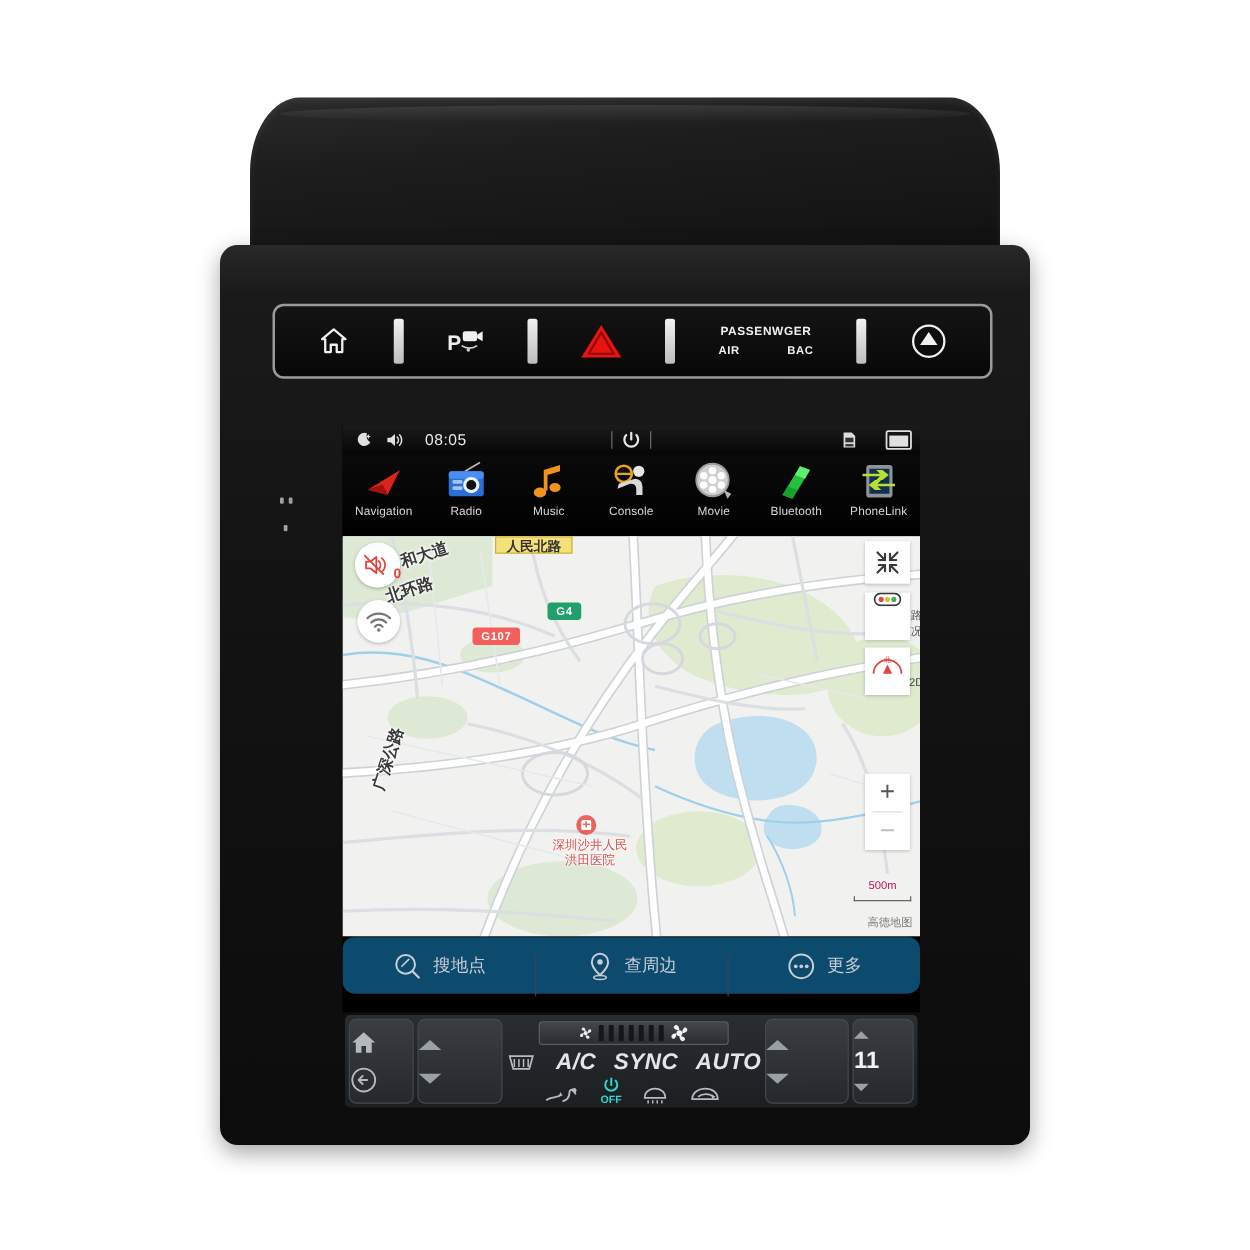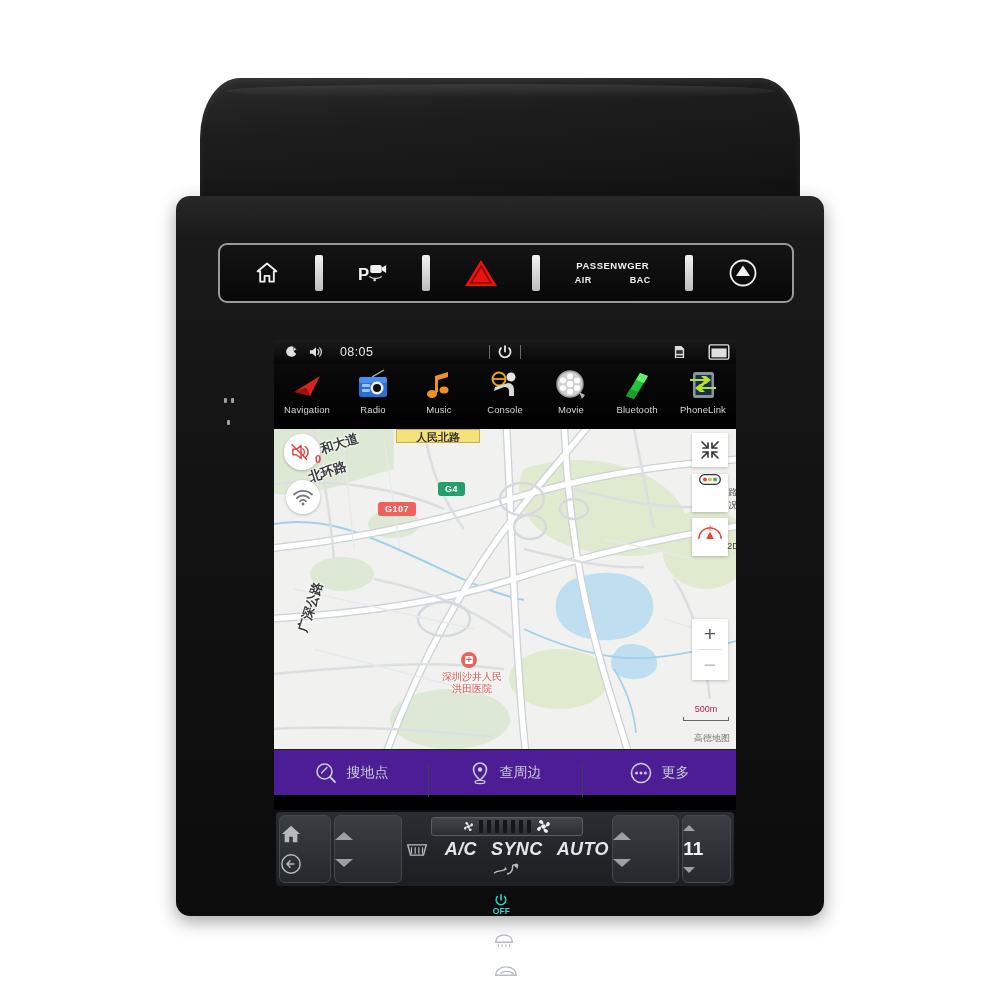--- a/index.html
+++ b/index.html
@@ -253,23 +253,24 @@
   .attribution {
     position: absolute;
     right: 6px; bottom: 4px;
     font-size: 9px;
     color: #7a7a7a;
   }
 
   
   .map-toolbar {
     height: 46px;
-    background: #4c1d95;
+    background: #0c4a6e;
     display: flex; align-items: center;
     border-top: 1px solid #1c2029;
+    border-radius: 10px;
   }
   .mt-item {
     flex: 1;
     display: flex; align-items: center; justify-content: center;
     gap: 9px;
     color: #c8cdd6;
     font-size: 14px;
     height: 100%;
     position: relative;
   }
@@ -327,25 +328,24 @@
     display: flex; align-items: center; justify-content: center;
     gap: 14px;
     margin-top: 3px;
     color: #e2e6ea;
     font-size: 18px;
     font-weight: 600;
     letter-spacing: 0.4px;
     font-style: italic;
   }
   .cl-row-icons {
-    display: flex; align-items: flex-start; justify-content: center;
+    display: flex; align-items: flex-end; justify-content: center;
     gap: 16px;
     margin-top: 1px;
     color: #b8bcc1;
-    flex-direction: column;
   }
   .off-btn {
     display: flex; flex-direction: column; align-items: center;
     color: #2fd6d0;
     font-size: 8.5px;
     font-weight: 700;
     line-height: 9px;
   }
   .temp-val { font-size: 19px; font-weight: 700; color: #f0f2f4; }
   .tri-up, .tri-dn {
@@ -625,21 +625,21 @@
           <path d="M70 20 L80 120"></path>
             <path d="M110 10 L126 120"></path>
           <path d="M20 160 L200 200"></path>
             <path d="M40 220 L210 265"></path>
           <path d="M330 110 L420 130"></path>
             <path d="M390 190 L455 210"></path>
         </g>
       </svg>
 
 
-      <div style="position:absolute; left:122px; top:0px; background:#f5e17a; border:1px solid #cbb23f; padding:0 19px; font-size:11px; color:#333; font-weight:600; white-space:nowrap; overflow:hidden; height:14px;">人民北路</div>
+      <div style="position:absolute; left:122px; top:0px; background:#f5e17a; border:1px solid #cbb23f; padding:0 8px; font-size:11px; color:#333; font-weight:600; white-space:nowrap; overflow:hidden; height:14px;">人民北路</div>
 
       <div class="road-label" style="left:46px; top:6px; transform:rotate(-18deg);">和大道</div>
       <div class="road-label" style="left:34px; top:34px; transform:rotate(-18deg);">北环路</div>
       <div class="road-label" style="left:20px; top:200px; transform:rotate(-72deg); transform-origin:left top;">广深公路</div>
 
       <div class="shield green" style="left:164px; top:53px;">G4</div>
       <div class="shield red" style="left:104px; top:73px;">G107</div>
 
       <div style="position:absolute; left:186px; top:222px;">
         <svg width="18" height="18" viewBox="0 0 18 18">

